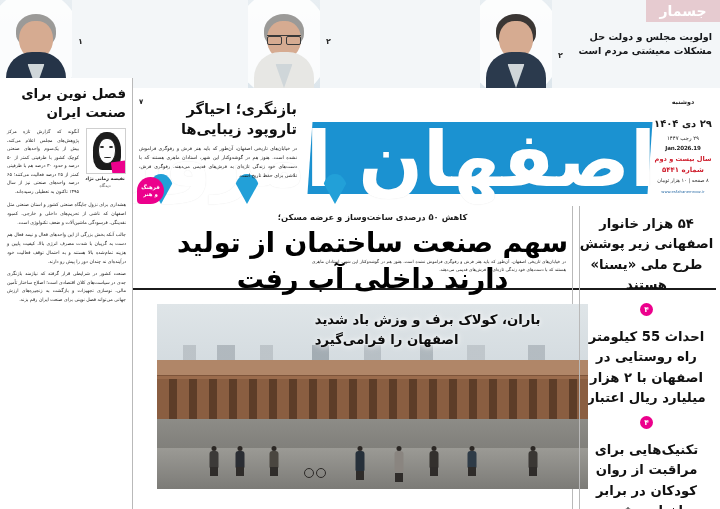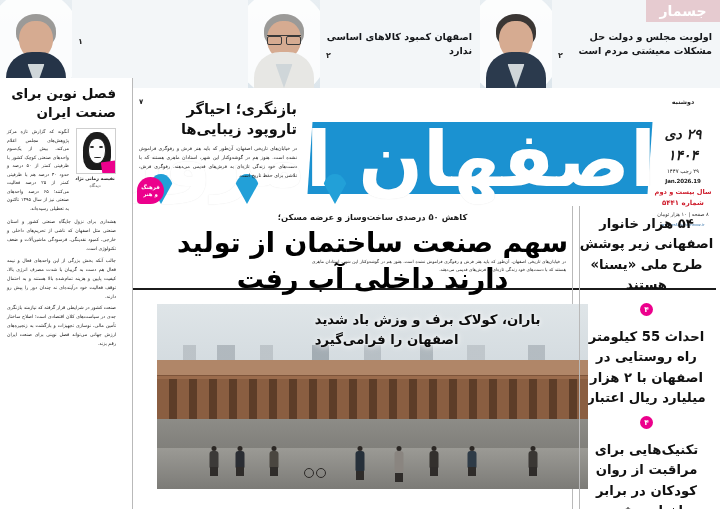--- a/index.html
+++ b/index.html
@@ -142,21 +142,21 @@
   }
   .datebox {
     position: absolute;
     top: 10px; right: 8px;
     width: 58px;
     text-align: center;
     color: #1b1b1b;
     line-height: 1.45;
   }
   .datebox .d-day   { font-size: 6.4px; font-weight: bold; }
-  .datebox .d-date  { font-size: 14px; font-weight: bold; margin-top: 17px; font-style: italic; }
+  .datebox .d-date  { font-size: 10px; font-weight: bold; margin-top: 10px; }
   .datebox .d-hijri { font-size: 5.4px; margin-top: 3px; }
   .datebox .d-greg  { font-size: 5.6px; font-weight: bold; margin-top: 1px; letter-spacing: -0.2px; }
   .datebox .d-year  { font-size: 6.6px; font-weight: bold; color: #cf1f2e; margin-top: 3px; }
   .datebox .d-issue { font-size: 7px; font-weight: bold; color: #cf1f2e; margin-top: 1px; }
   .datebox .d-pages { font-size: 5px; color: #2a2a2a; margin-top: 2px; }
   .datebox .d-site  { font-size: 3.8px; color: #2f6fa8; margin-top: 4px; direction: ltr; }
 
   .masthead-logo {
     position: absolute;
     top: 16px; right: 64px;
@@ -198,21 +198,21 @@
     top: 200px; right: 4px;
     width: 712px; height: 1.5px;
     background: #1b1b1b;
   }
 
   
   .opinion {
     position: absolute;
     top: 78px; left: 0;
     width: 133px; height: 431px;
-    padding: 6px 16px 4px 7px;
+    padding: 6px 6px 4px 7px;
     border-right: 1px solid #b9b9b9;
     background: #ffffff;
     overflow: hidden;
   }
   .opinion-title {
     font-size: 13.5px;
     font-weight: bold;
     line-height: 1.42;
     color: #111;
     text-align: right;
@@ -528,21 +528,20 @@
         <div class="oval"></div>
         <div class="face">
           <div class="hair grey"></div>
           <div class="skin"></div>
           <div class="glasses"></div>
           <div class="body light"></div>
           <div class="shirt"></div>
         </div>
       </div>
       <div class="teaser-text">
-        <div class="teaser-title">اصفهان کمبود کالاهای اساسی ندارد</div>
         <div class="teaser-page">۲</div>
       </div>
     </div>
 
     <div class="teaser t3">
       <div class="teaser-photo">
         <div class="oval"></div>
         <div class="face">
           <div class="hair dark"></div>
           <div class="skin"></div>

